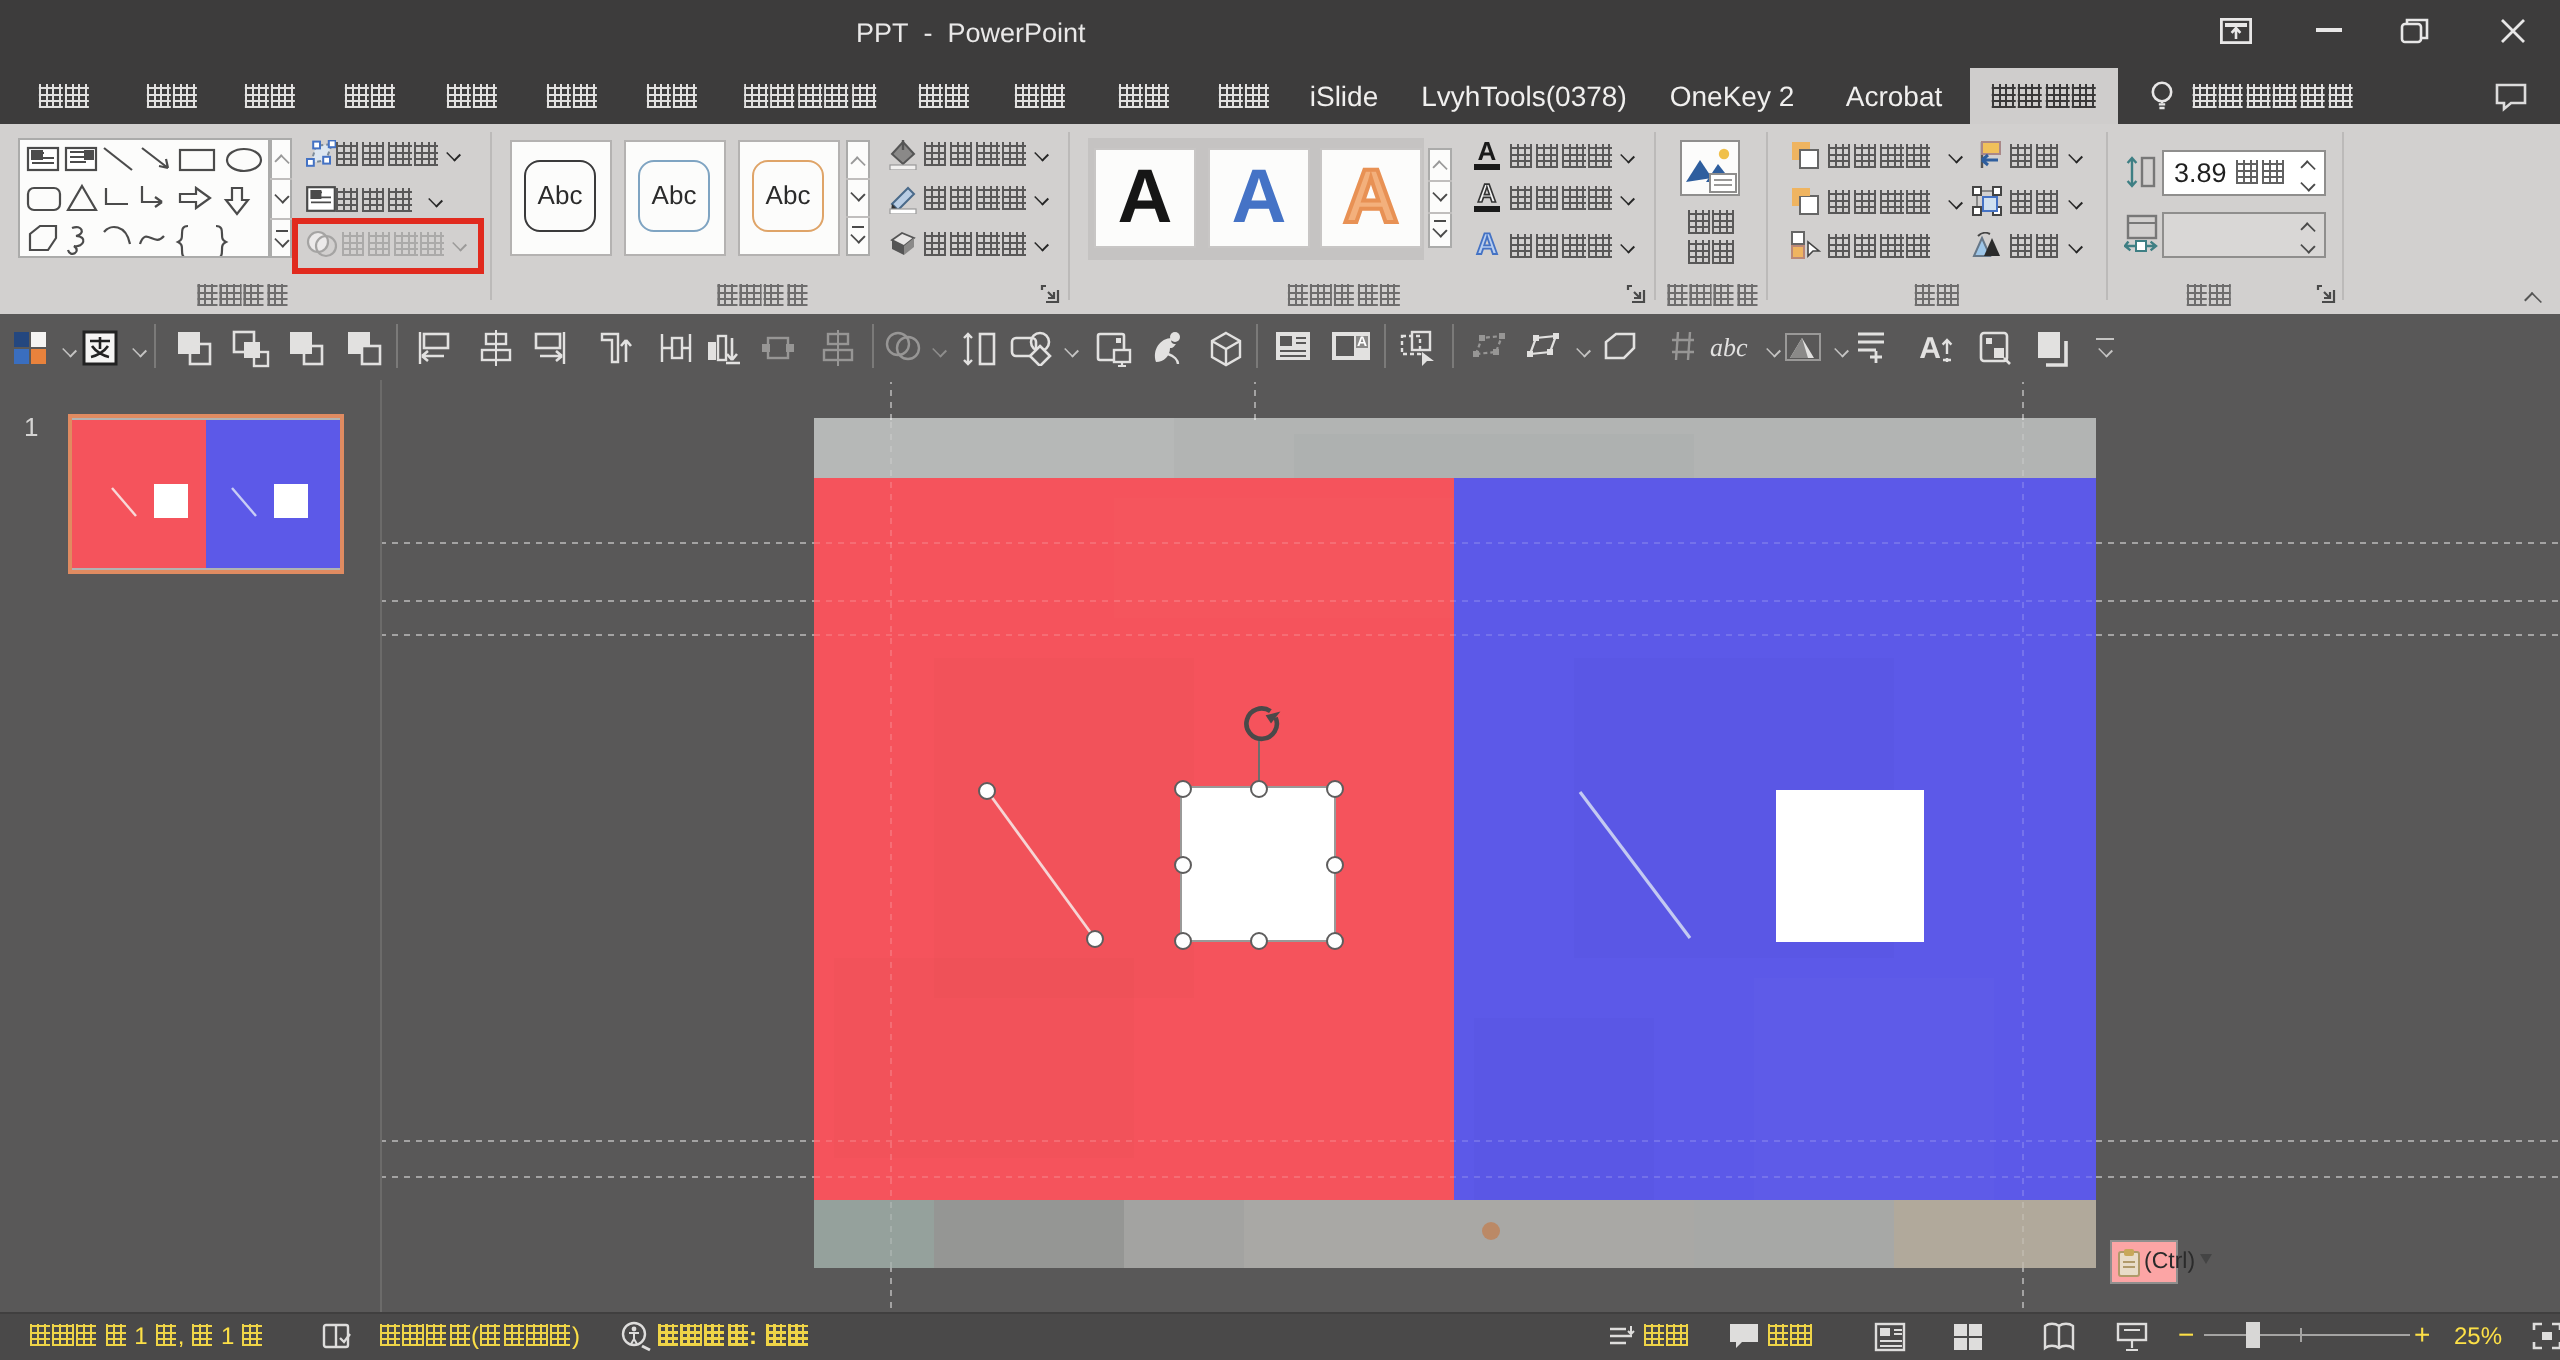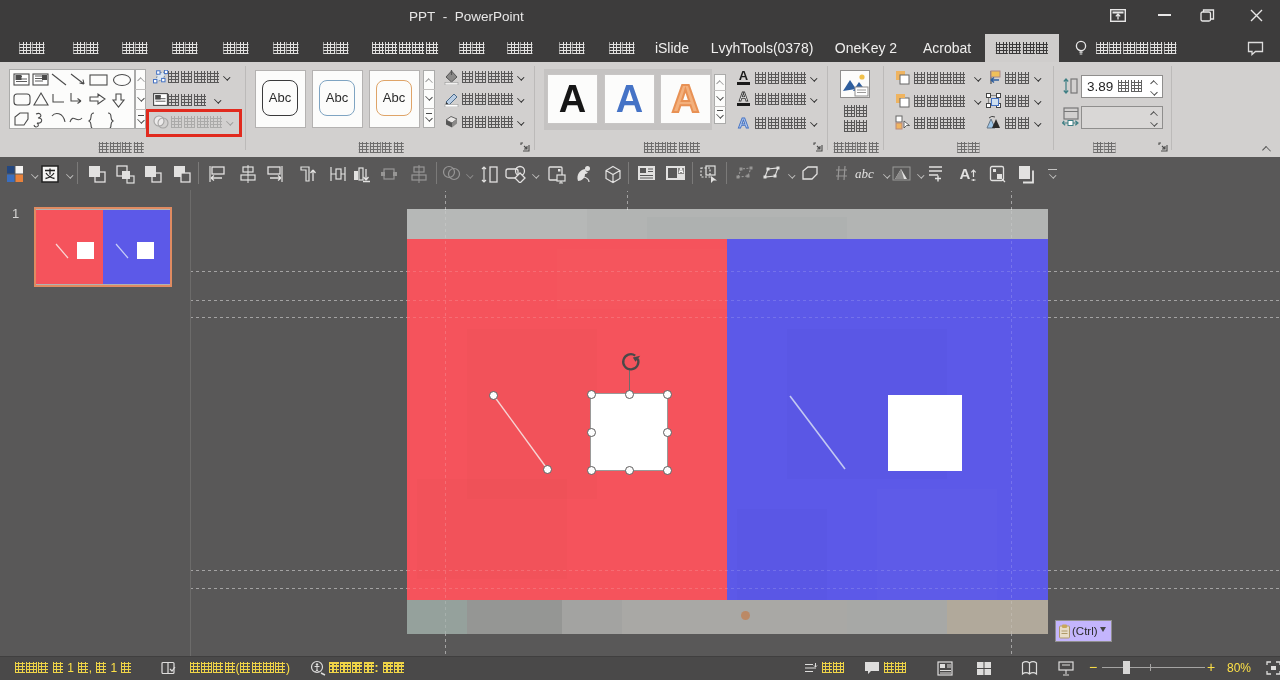--- a/index.html
+++ b/index.html
@@ -38,21 +38,21 @@
 .handle{position:absolute;width:9px;height:9px;border-radius:50%;background:#fefefe;border:1.6px solid #5e5d5d;box-sizing:border-box}
 .guideh{position:absolute;height:1px;
 background:repeating-linear-gradient(90deg,rgba(255,255,255,.45) 0 3px,transparent 3px 6px)}
 .guideh2{position:absolute;height:1px;left:407px;width:641px;
 background:repeating-linear-gradient(90deg,rgba(255,255,255,.15) 0 3px,transparent 3px 6px)}
 .guidev{position:absolute;width:1px;
 background:repeating-linear-gradient(0deg,rgba(255,255,255,.45) 0 3px,transparent 3px 6px)}
 </style></head>
 <body>
 <div class="abs" id="titlebar"></div>
-<div class="abs ttl" style="left:409px;top:9px">PPT&nbsp;&nbsp;-&nbsp;&nbsp;PowerPoint</div>
+<div class="abs ttl" style="left:428px;top:9px">PPT&nbsp;&nbsp;-&nbsp;&nbsp;PowerPoint</div>
 
 <svg class="abs" style="left:1110px;top:9px" width="16" height="13" viewBox="0 0 16 13">
     <rect x="0.7" y="0.7" width="14.6" height="11.6" fill="none" stroke="#e8e7e7" stroke-width="1.4"></rect>
     <rect x="2.5" y="2.5" width="11" height="2" fill="#e8e7e7"></rect>
     <path d="M8 10.5 L8 5.2 M5.8 7.4 L8 5 L10.2 7.4" stroke="#e8e7e7" stroke-width="1.3" fill="none"></path>
   </svg>
 <rect class="abs" style="left:1158px;top:14px;width:13px;height:1.5px;background:#e8e7e7"></rect>
 <svg class="abs" style="left:1200px;top:9px" width="15" height="13" viewBox="0 0 15 13">
     <rect x="1" y="3" width="9.5" height="9" fill="none" stroke="#e8e7e7" stroke-width="1.3" rx="1.5"></rect>
     <path d="M3.5 3 L3.5 1 L13.5 1 L13.5 10 L10.8 10" fill="none" stroke="#e8e7e7" stroke-width="1.3"></path>
@@ -546,21 +546,21 @@
 
 <div class="handle" style="left:586.5px;top:389.5px"></div>
 <div class="handle" style="left:624.5px;top:389.5px"></div>
 <div class="handle" style="left:662.5px;top:389.5px"></div>
 <div class="handle" style="left:586.5px;top:427.5px"></div>
 <div class="handle" style="left:662.5px;top:427.5px"></div>
 <div class="handle" style="left:586.5px;top:465.5px"></div>
 <div class="handle" style="left:624.5px;top:465.5px"></div>
 <div class="handle" style="left:662.5px;top:465.5px"></div>
 
-<div class="abs" style="left:1055px;top:620px;width:57px;height:22px;background:#c4b5fd;border:1px solid #908f8e;box-sizing:border-box">
+<div class="abs" style="left:1055px;top:620px;width:34px;height:22px;background:#fca5a5;border:1px solid #908f8e;box-sizing:border-box">
   <svg class="abs" style="left:2px;top:3px" width="13" height="15" viewBox="0 0 13 15">
       <rect x="1.5" y="2" width="10" height="12" rx="1" fill="#e8dcc8" stroke="#b09a6a" stroke-width="1"></rect>
       <rect x="4" y="0.5" width="5" height="3.5" rx="1" fill="#c8a85a"></rect>
       <path d="M3.5 7 h6 M3.5 9.5 h6" stroke="#b09a6a" stroke-width="1"></path>
     </svg>
   <span class="abs" style="left:16px;top:4px;font-size:11.5px;color:#2b2b2b">(Ctrl)</span>
   <span class="abs" style="left:44px;top:6px;width:0;height:0;border-left:3.5px solid transparent;border-right:3.5px solid transparent;border-top:5px solid #444"></span>
 </div>
 <div class="abs" id="statusbar"></div>
 
@@ -603,19 +603,19 @@
     </svg>
   <svg class="abs" style="left:1054px;top:5px" width="16" height="15" viewBox="0 0 16 15">
       <rect x="1" y="1" width="14" height="8" fill="none" stroke="#dedddc" stroke-width="1.2"></rect>
       <path d="M4 4 h8 M8 9 v4 m-3 1 h6 m-3 -1 v0" stroke="#dedddc" stroke-width="1.1"></path>
     </svg>
   <span class="abs" style="left:1085px;top:3px;font-size:14px">−</span>
   <div class="abs" style="left:1098px;top:667px;width:103px;height:1px;background:#a5a4a3;top:11px"></div>
   <div class="abs" style="left:1146px;top:8px;width:1px;height:7px;background:#a5a4a3"></div>
   <div class="abs" style="left:1119px;top:5px;width:7px;height:13px;background:#d8d7d6"></div>
   <span class="abs" style="left:1203px;top:3px;font-size:14px">+</span>
-  <span class="abs" style="left:1223px;top:5px">80%</span>
+  <span class="abs" style="left:1223px;top:5px">25%</span>
   <svg class="abs" style="left:1262px;top:5px" width="15" height="14" viewBox="0 0 15 14">
       <path d="M1 4 v-3 h4 M10 1 h4 v3 M14 10 v3 h-4 M5 13 h-4 v-3" fill="none" stroke="#dedddc" stroke-width="1.3"></path>
       <rect x="5" y="5" width="5" height="4" fill="#dedddc"></rect>
     </svg>
 </div>
 <div class="abs" id="panelline"></div>
 
 </body></html>

